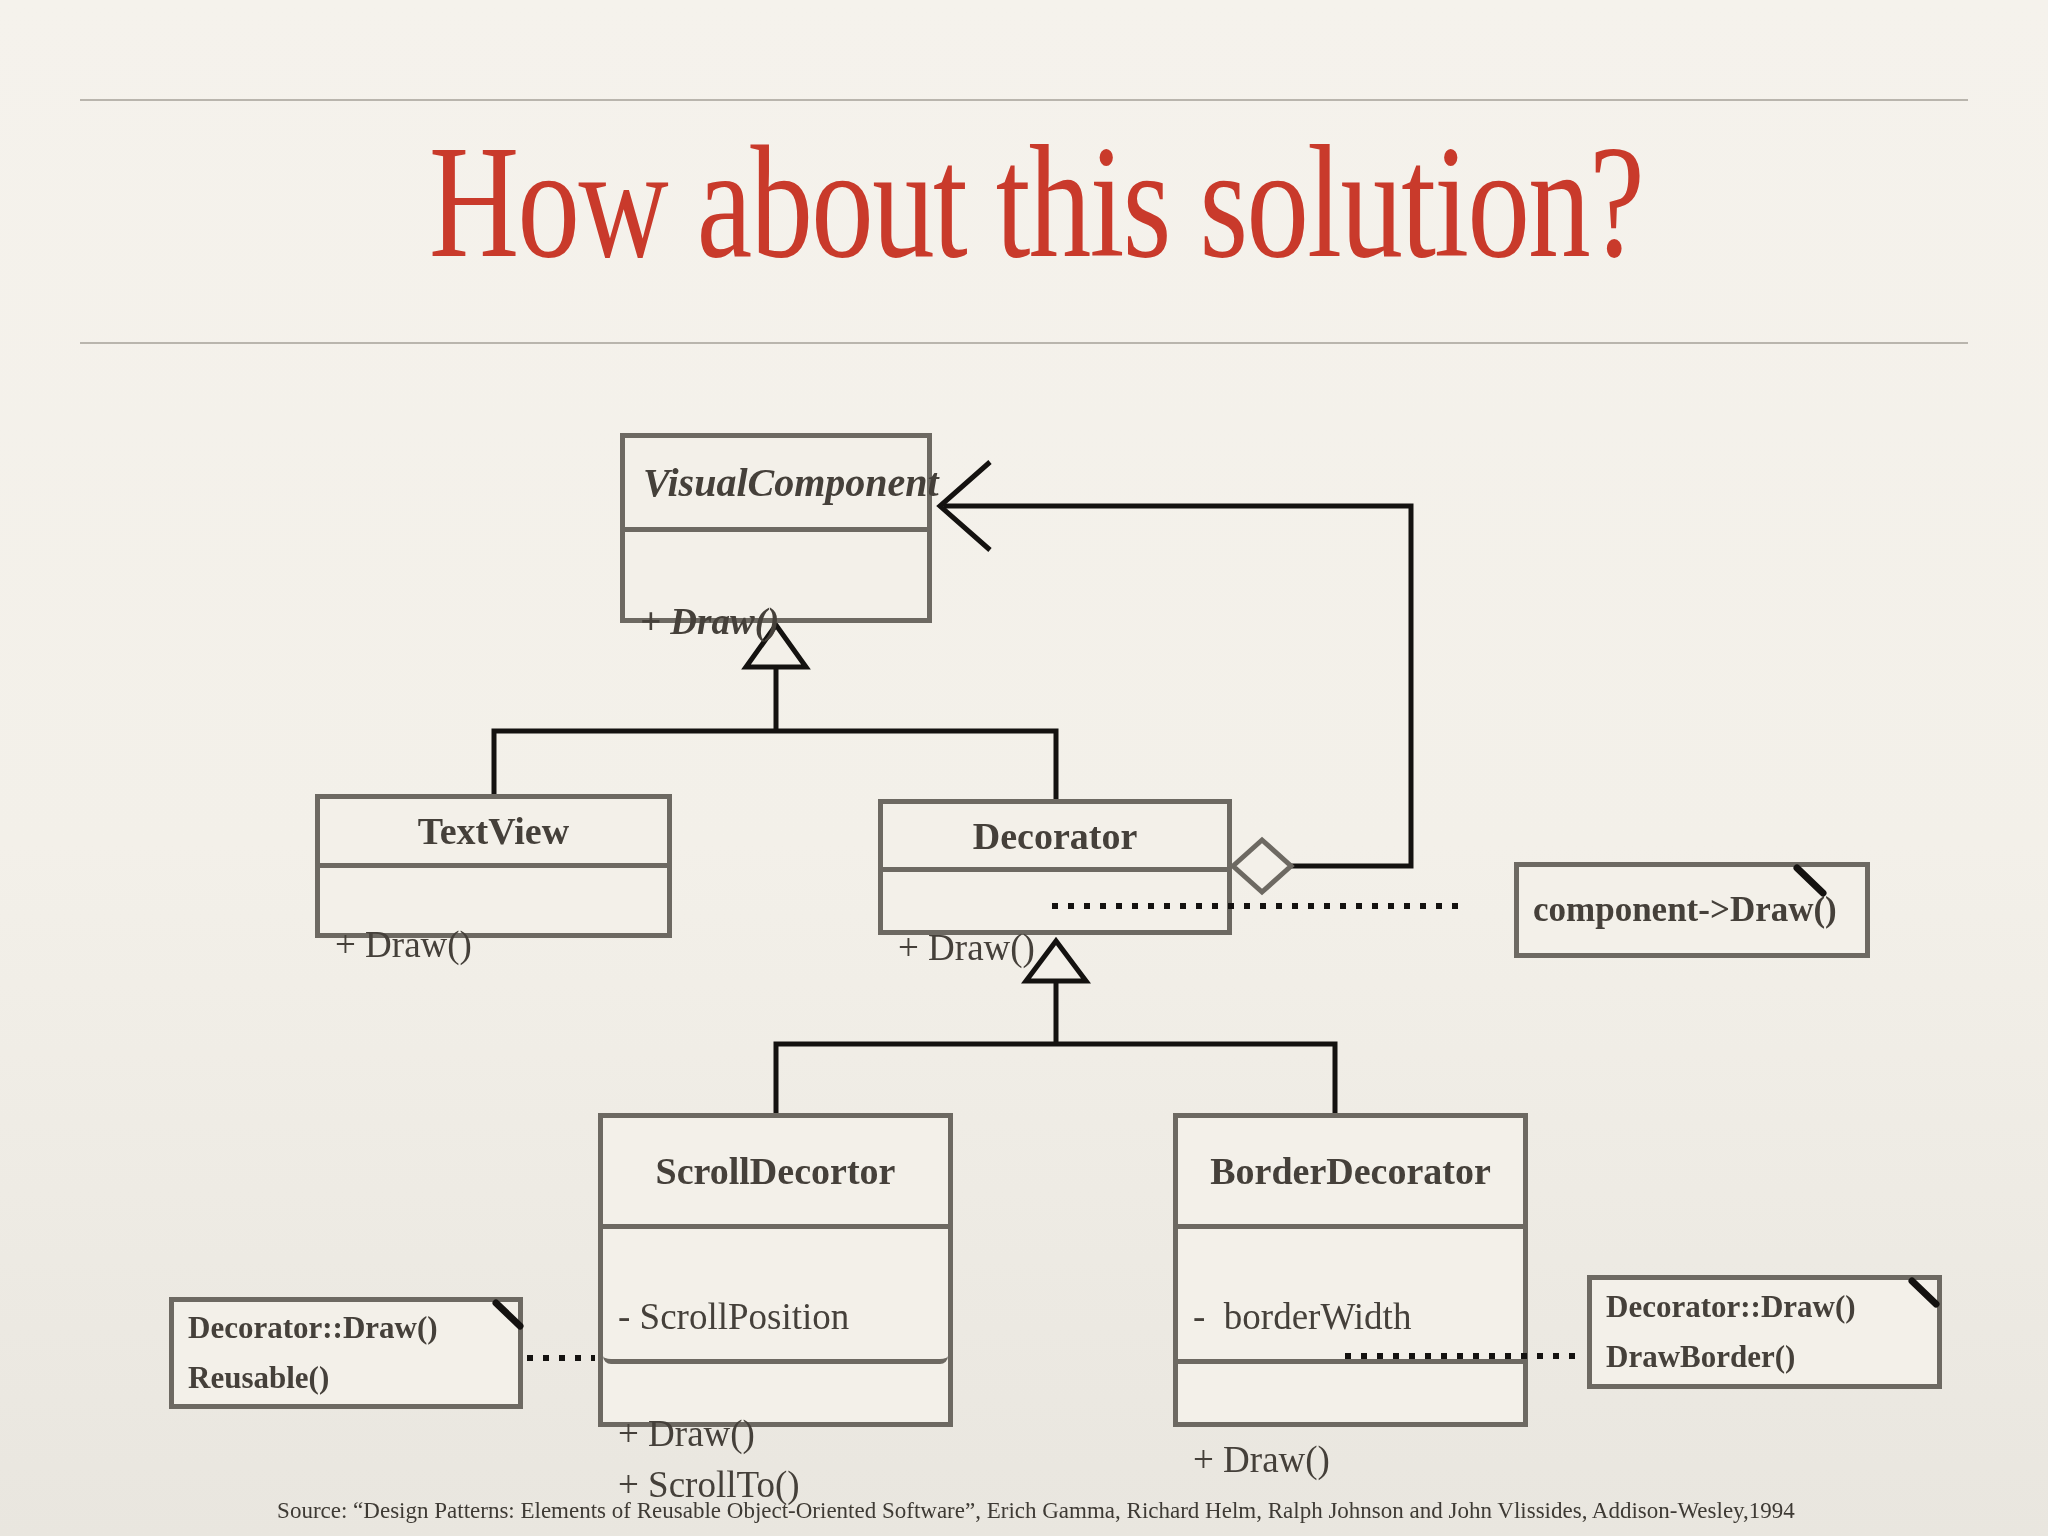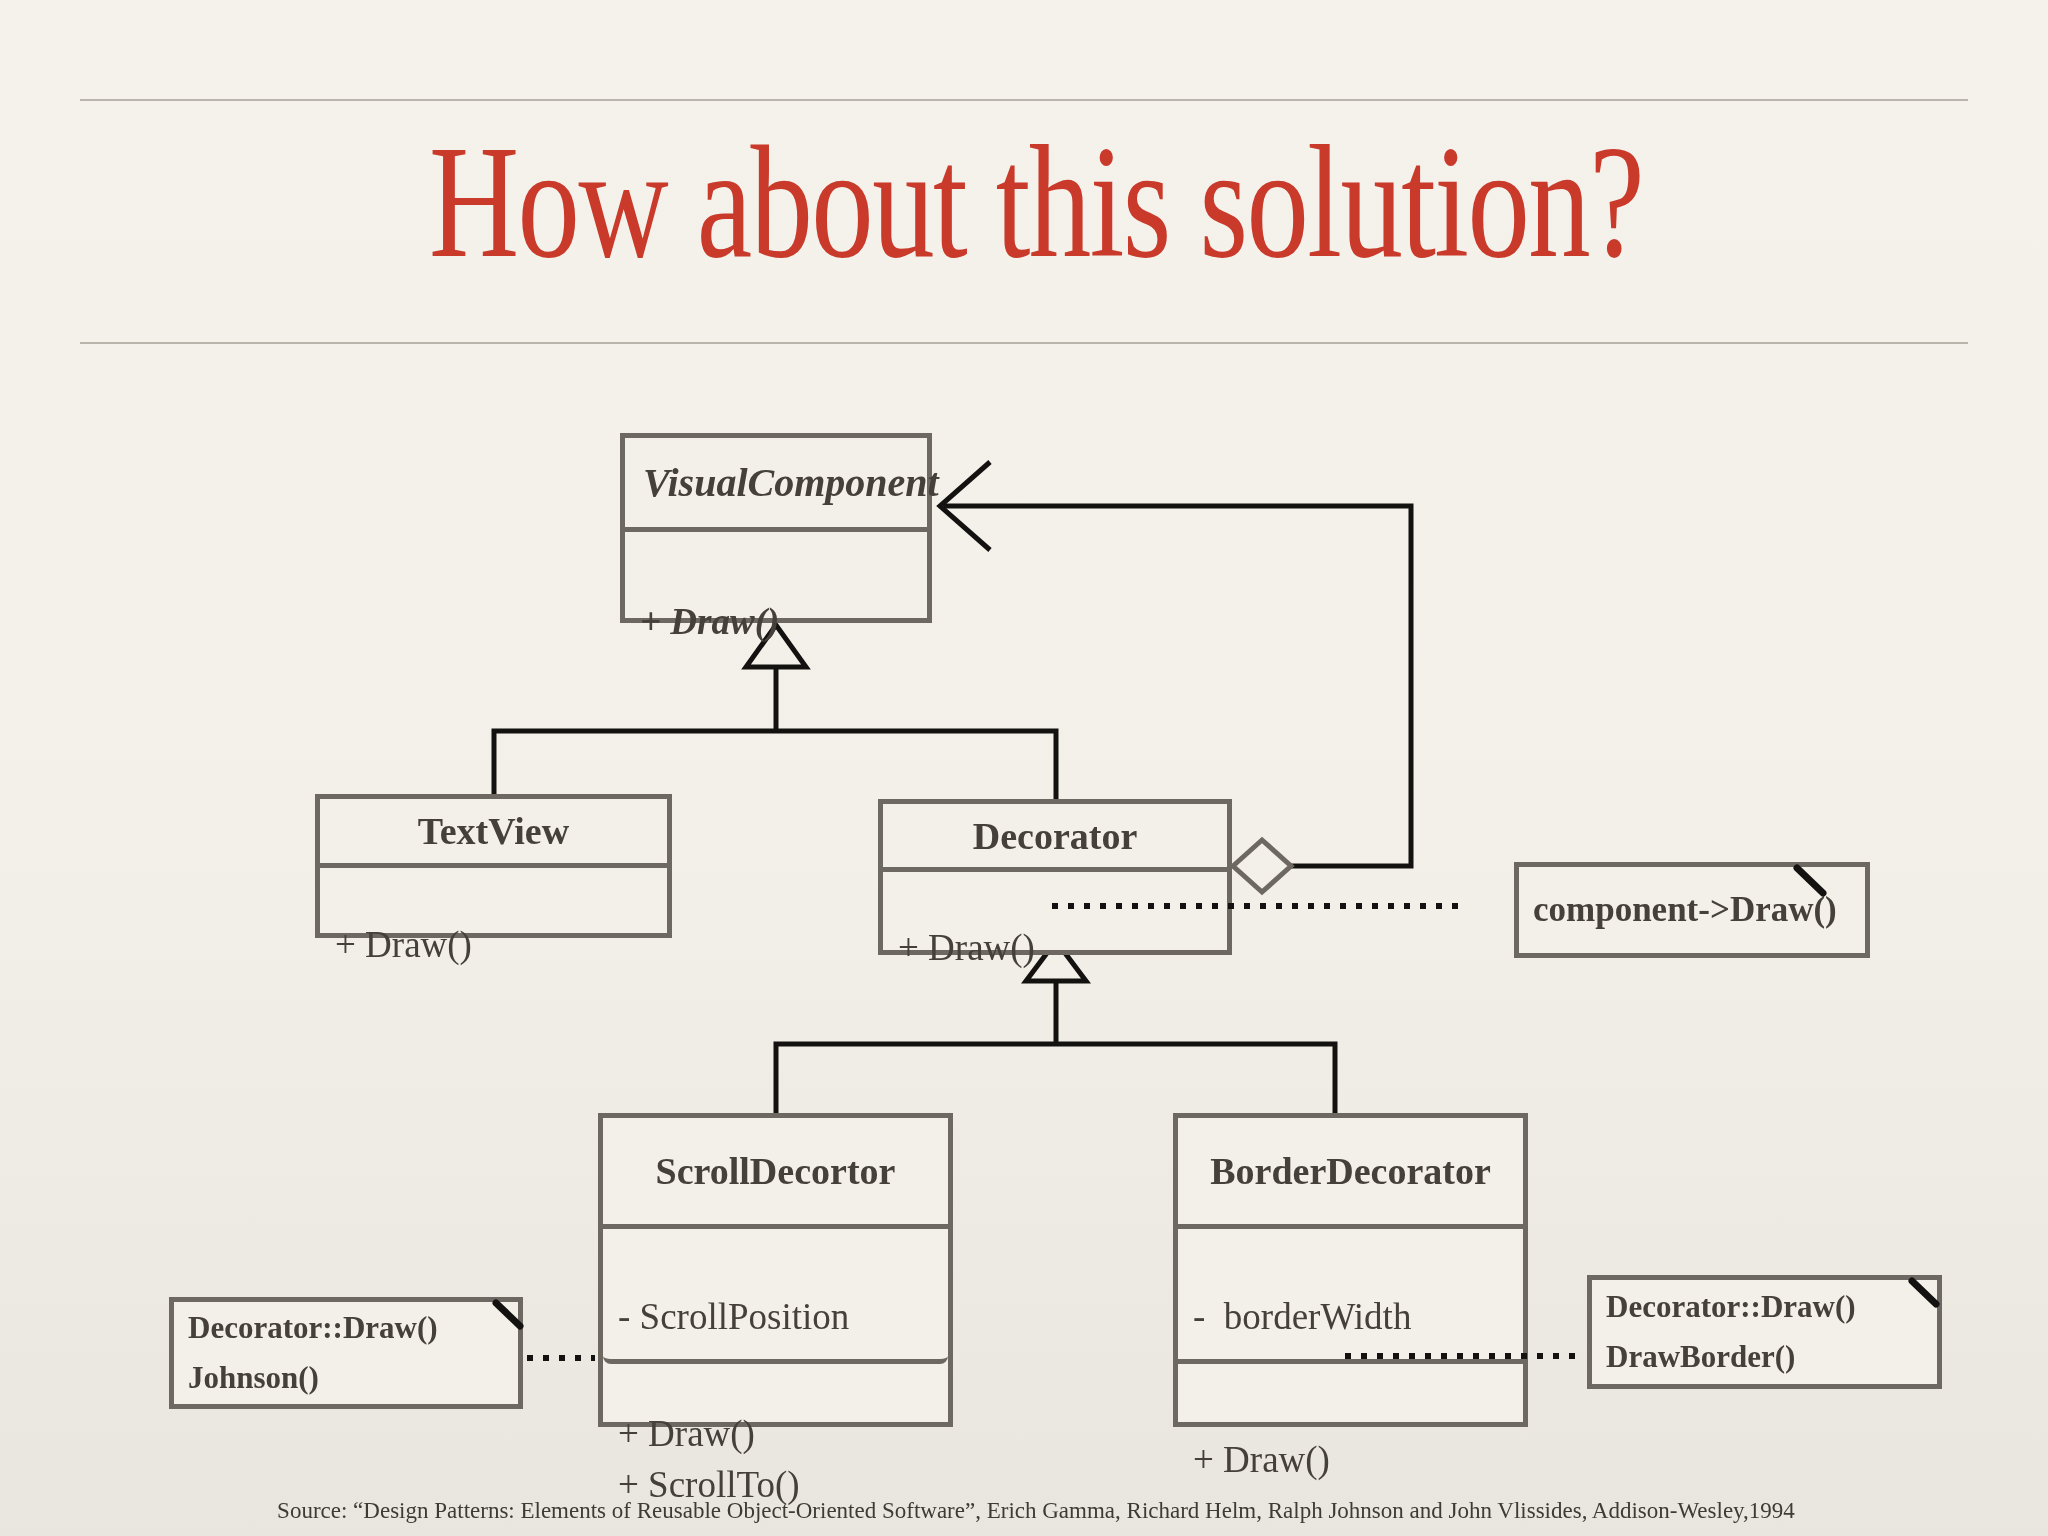--- a/index.html
+++ b/index.html
@@ -66,21 +66,21 @@
     </div>
   </div>
 
   <div class="classbox" style="left:315px;top:794px;width:357px;height:144px;">
     <div class="cb-title" style="height:69px;">TextView</div>
     <div class="cb-sec" style="height:64px;">
       <div class="cb-line">+ Draw()</div>
     </div>
   </div>
 
-  <div class="classbox" style="left:878px;top:799px;width:354px;height:156px;">
+  <div class="classbox" style="left:878px;top:799px;width:354px;height:136px;">
     <div class="cb-title" style="height:68px;">Decorator</div>
     <div class="cb-sec" style="height:63px;">
       <div class="cb-line">+ Draw()</div>
     </div>
   </div>
 
   <div class="classbox" style="left:598px;top:1113px;width:355px;height:314px;">
     <div class="cb-title" style="height:111px;">ScrollDecortor</div>
     <div class="cb-sec divided" style="height:91px;border-radius:8px;">
       <div class="cb-line">- ScrollPosition</div>
@@ -100,21 +100,21 @@
       <div class="cb-line">+ Draw()</div>
     </div>
   </div>
 
   <div class="note" style="left:1472px;top:862px;width:356px;height:96px;font-size:35px;margin-left:42px;">
     <div class="nline">component-&gt;Draw()</div>
   </div>
 
   <div class="note" style="left:169px;top:1297px;width:354px;height:112px;font-size:31px;">
     <div class="nline">Decorator::Draw()</div>
-    <div class="nline">Johnson()</div>
+    <div class="nline">Reusable()</div>
   </div>
 
   <div class="note" style="left:1587px;top:1275px;width:355px;height:114px;font-size:31px;">
     <div class="nline">Decorator::Draw()</div>
     <div class="nline">DrawBorder()</div>
   </div>
 
   <svg class="svg-layer over">
     <polygon points="1233,866 1262,840 1291,866 1262,892" fill="#f3f0e9" stroke="#6d6962" stroke-width="5"></polygon>
     <g stroke="#141210" stroke-width="6" fill="none" stroke-dasharray="6 10">

